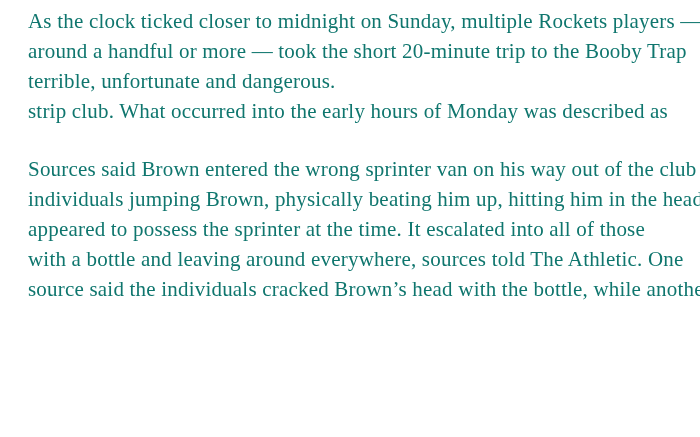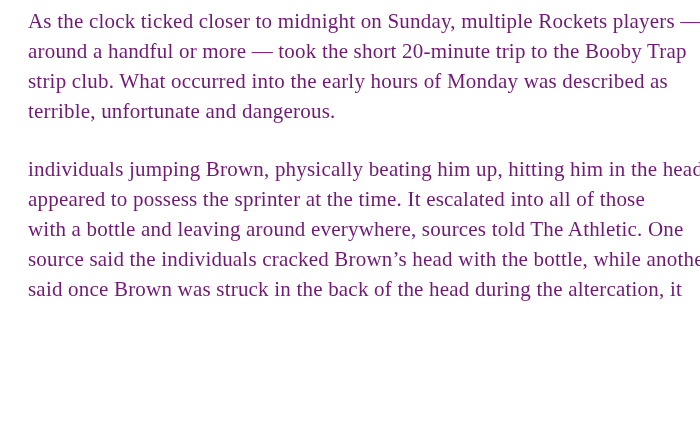--- a/index.html
+++ b/index.html
@@ -10,21 +10,21 @@
   body {
     width: 700px;
     height: 437px;
     overflow: hidden;
   }
   .article {
     padding: 6px 12px 0 28px;
     font-family: "Liberation Serif", "DejaVu Serif", serif;
     font-size: 21px;
     line-height: 30px;
-    color: #701a75;
+    color: #0f766e;
     letter-spacing: 0.2px;
   }
   .para {
     margin: 0;
     padding: 0;
   }
   .para + .para {
     margin-top: 28px;
   }
   .line {
@@ -36,25 +36,25 @@
   }
 </style>
 </head>
 <body>
 
 <div class="article">
 
   <p class="para">
     <span class="line">As the clock ticked closer to midnight on Sunday, multiple Rockets players —</span>
     <span class="line">around a handful or more — took the short 20-minute trip to the Booby Trap</span>
+    <span class="line">terrible, unfortunate and dangerous.</span>
     <span class="line">strip club. What occurred into the early hours of Monday was described as</span>
-    <span class="line">terrible, unfortunate and dangerous.</span>
   </p>
 
   <p class="para">
+    <span class="line">Sources said Brown entered the wrong sprinter van on his way out of the club</span>
     <span class="line">individuals jumping Brown, physically beating him up, hitting him in the head</span>
     <span class="line">appeared to possess the sprinter at the time. It escalated into all of those</span>
     <span class="line"><span>with a bottle and leaving around everywhere, sources told </span><span class="italic">The Athletic</span><span>. One</span></span>
     <span class="line">source said the individuals cracked Brown’s head with the bottle, while another</span>
-    <span class="line">said once Brown was struck in the back of the head during the altercation, it</span>
   </p>
 
 </div>
 
 </body></html>

